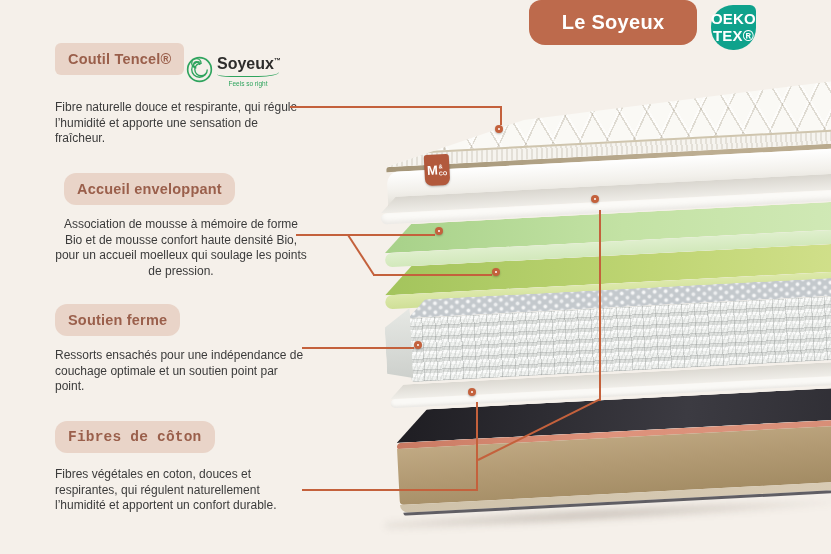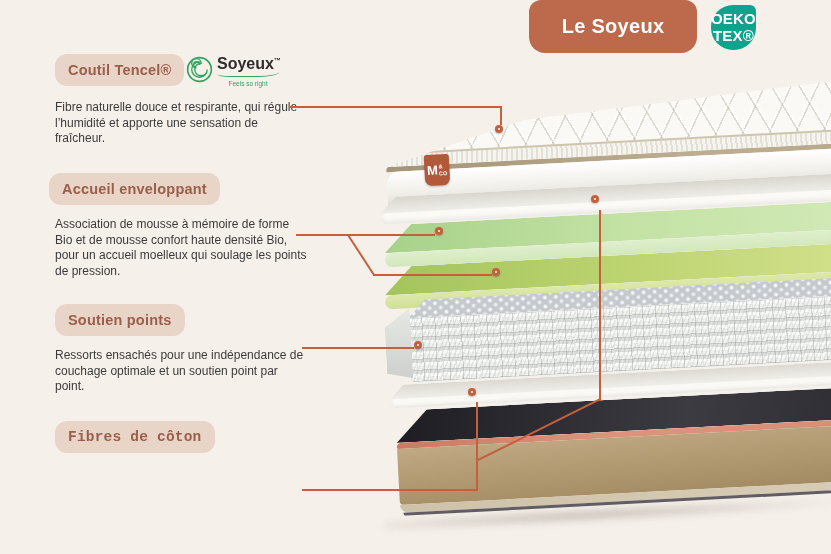--- a/index.html
+++ b/index.html
@@ -6,21 +6,21 @@
     --accent:#c4613c; --terracotta:#bd6a4c; --teal:#0fa28c;
     --pill-bg:#e9d4c8; --pill-text:#9a5f4b; --tencel-green:#2fa45e;
     --coton-green:#3aa53a; --body-text:#3b3b3b; --page-bg:#f5f0ea;
   }
   *{margin:0;padding:0;box-sizing:border-box;}
   html,body{width:831px;height:554px;overflow:hidden;}
   body{font-family:"Liberation Sans",sans-serif;background:var(--page-bg);}
   #stage{position:relative;width:831px;height:554px;overflow:hidden;background:var(--page-bg);}
 
   
-  .title-box{position:absolute;left:529px;top:0;width:168px;height:53px;
+  .title-box{position:absolute;left:529px;top:0;width:168px;height:45px;
     background:var(--terracotta);border-radius:12px 12px 16px 16px;
     display:flex;align-items:center;justify-content:center;z-index:40;}
   .title-box span{color:#fff;font-size:20px;font-weight:bold;letter-spacing:.3px;}
   .oeko-badge{position:absolute;left:711px;top:5px;width:45px;height:45px;
     background:var(--teal);border-radius:22px 6px 22px 22px;z-index:40;
     display:flex;flex-direction:column;align-items:center;justify-content:center;}
   .oeko-badge b{color:#fff;font-size:15px;line-height:1.12;letter-spacing:.2px;}
 
   
   .pill{position:absolute;background:var(--pill-bg);color:var(--pill-text);
@@ -123,49 +123,50 @@
 <div id="stage">
 
   <div class="title-box">
     <span>Le Soyeux</span>
   </div>
   <div class="oeko-badge">
     <b>OEKO</b>
     <b>TEX®</b>
   </div>
 
-  <div class="pill" style="left:55px;top:54px;">
+  <div class="pill" style="left:55px;top:43px;border-radius:6px;">
     <span>Coutil Tencel®</span>
   </div>
   <div class="tencel-logo">
     <svg width="27" height="27" viewBox="0 0 26 26">
       <circle cx="13" cy="13" r="11.4" fill="none" stroke="#2fa45e" stroke-width="1.6"></circle>
       <path d="M13 5.5 A7.5 7.5 0 1 0 20.5 13 A6 6 0 1 1 14.5 7 A4.5 4.5 0 1 0 10 11.5 A3 3 0 1 1 13.3 8.6" fill="none" stroke="#2fa45e" stroke-width="1.3"></path>
     </svg>
     <div class="tencel-right">
       <div class="tencel-word"><span>Soyeux</span><sup>™</sup></div>
       <div class="tencel-underline"></div>
       <div class="tencel-tagline">Feels so right</div>
     </div>
   </div>
   <div class="desc" style="left:55px;top:100px;width:252px;">Fibre naturelle douce et respirante, qui régule l’humidité et apporte une sensation de fraîcheur.</div>
 
-  <div class="pill" style="left:49px;top:173px;">
+  <div class="pill" style="left:64px;top:173px;">
     <span>Accueil enveloppant</span>
   </div>
-  <div class="desc" style="left:55px;top:217px;width:252px;">Association de mousse à mémoire de forme Bio et de mousse confort haute densité Bio, pour un accueil moelleux qui soulage les points de pression.</div>
+  <div class="desc" style="left:55px;top:217px;width:252px;text-align:center;">Association de mousse à mémoire de forme Bio et de mousse confort haute densité Bio, pour un accueil moelleux qui soulage les points de pression.</div>
 
   <div class="pill" style="left:55px;top:304px;">
-    <span>Soutien points</span>
+    <span>Soutien ferme</span>
   </div>
   <div class="desc" style="left:55px;top:348px;width:252px;">Ressorts ensachés pour une indépendance de couchage optimale et un soutien point par point.</div>
 
   <div class="pill" style="left:55px;top:421px;font-family:Liberation Mono, monospace;">
     <span>Fibres de côton</span>
   </div>
+  <div class="desc" style="left:55px;top:467px;width:258px;">Fibres végétales en coton, douces et respirantes, qui régulent naturellement l’humidité et apportent un confort durable.</div>
 
   <div id="mattress">
     <div class="layer lay-quilt">
       <div class="quilt-face"></div>
       <div class="quilt-piping"></div>
       <div class="quilt-side"></div>
       <div class="quilt-salmon"></div>
       <div class="brand-label">
         <span class="bm">M</span>
         <span class="brand-col">

